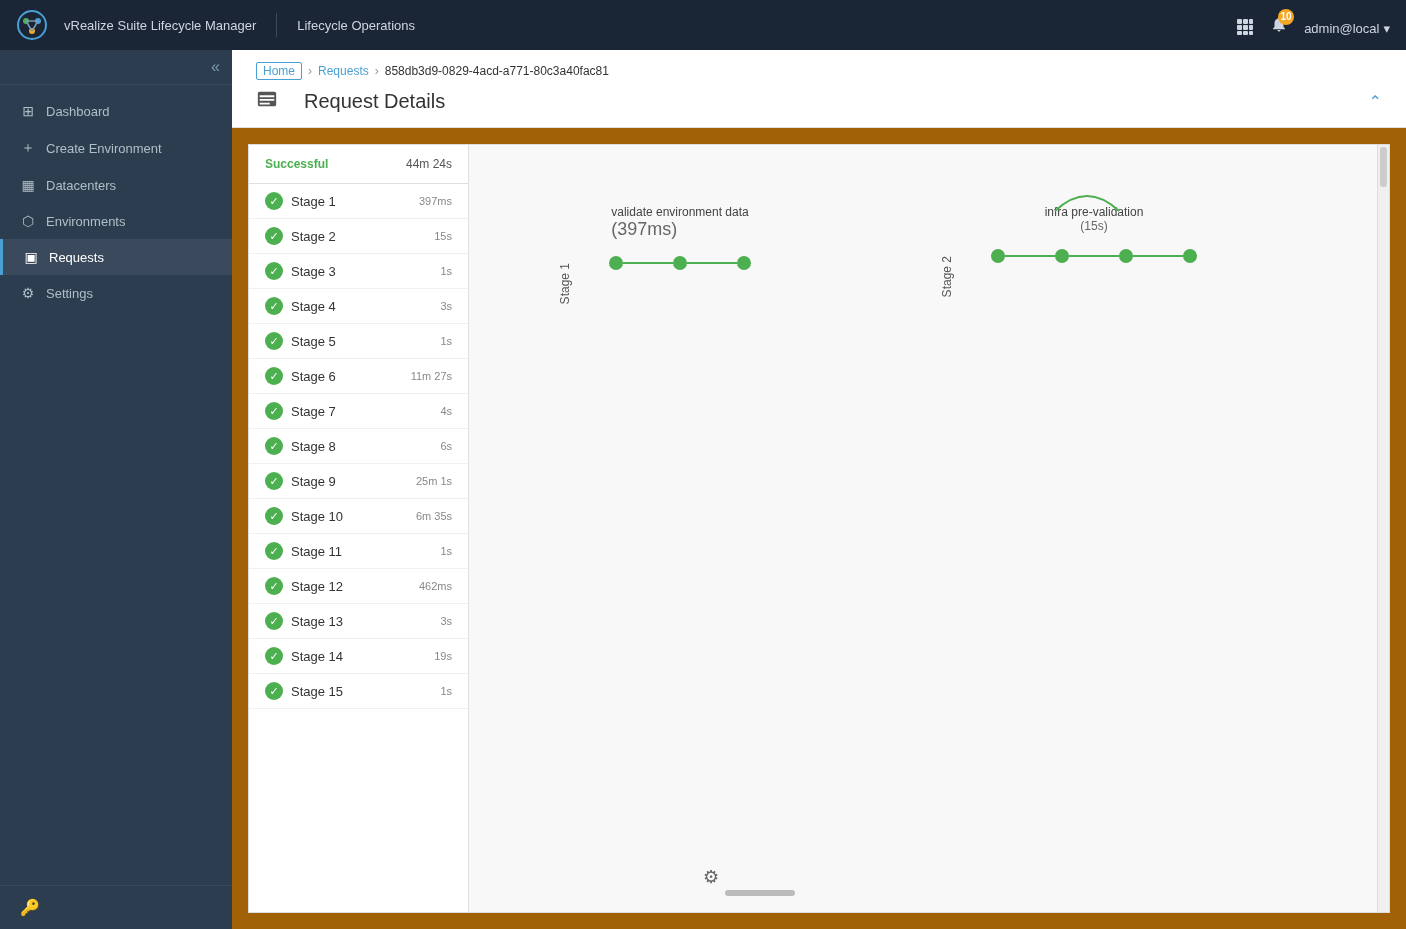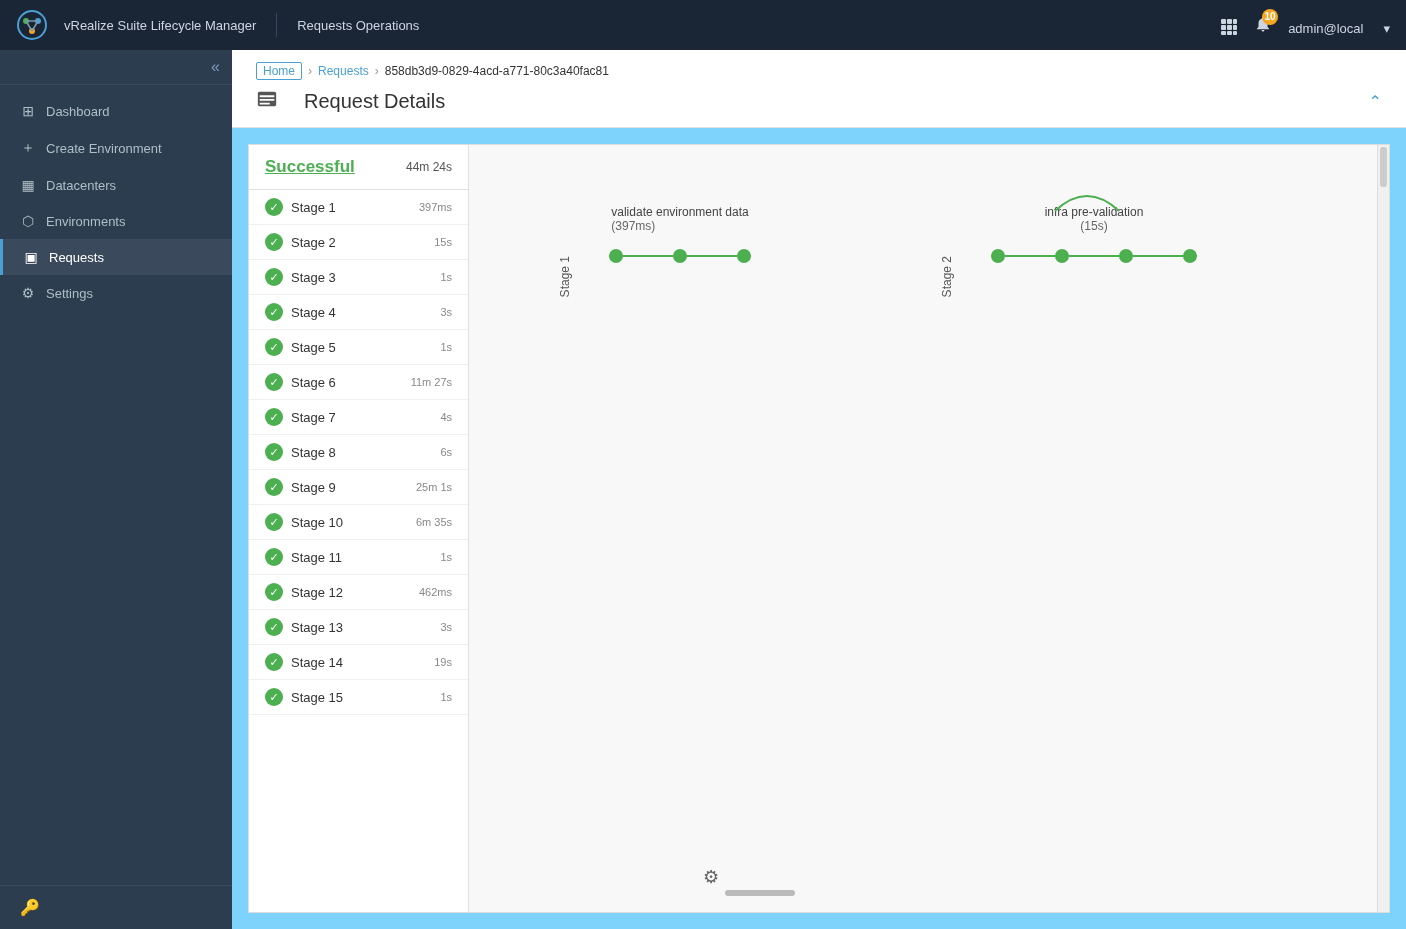--- a/index.html
+++ b/index.html
@@ -44,21 +44,21 @@
       margin-left: auto;
       display: flex;
       align-items: flex-end;
       gap: 16px;
     }
     .grid-icon, .bell-icon, .user-area {
       color: #cdd5e0;
       cursor: pointer;
       display: flex;
       align-items: center;
-      gap: 20px;
+      gap: 4px;
     }
     .bell-wrapper {
       position: relative;
     }
     .bell-badge {
       position: absolute;
       top: -6px;
       right: -6px;
       background: #f5a623;
       color: white;
@@ -135,21 +135,21 @@
       font-size: 16px;
       cursor: pointer;
     }
 
     
     .content-area {
       flex: 1;
       display: flex;
       flex-direction: column;
       overflow: hidden;
-      background: #7dd3fc;
+      background: #a16207;
     }
 
     
     .page-header {
       background: white;
       padding: 12px 24px 0 24px;
       border-bottom: 1px solid #e0e0e0;
       flex-shrink: 0;
     }
     .breadcrumb {
@@ -229,22 +229,21 @@
       display: flex;
       justify-content: space-between;
       align-items: center;
       padding: 12px 16px;
       background: white;
       border-bottom: 1px solid #e0e0e0;
     }
     .stages-header .status-text {
       color: #4caf50;
       font-weight: 600;
-      font-size: 17px;
-      text-decoration: underline;
+      font-size: 12px;
     }
     .stages-header .duration-text {
       color: #555;
       font-size: 12px;
     }
     .stages-scroll {
       overflow-y: auto;
       flex: 1;
     }
     .stage-item {
@@ -352,21 +351,21 @@
       <circle cx="10" cy="12" r="3" fill="#4caf50"></circle>
       <circle cx="22" cy="12" r="3" fill="#4a9fd4"></circle>
       <circle cx="16" cy="22" r="3" fill="#f5a623"></circle>
       <line x1="10" y1="12" x2="22" y2="12" stroke="#7a9ab0" stroke-width="1.5"></line>
       <line x1="10" y1="12" x2="16" y2="22" stroke="#7a9ab0" stroke-width="1.5"></line>
       <line x1="22" y1="12" x2="16" y2="22" stroke="#7a9ab0" stroke-width="1.5"></line>
     </svg>
     <span class="app-title">vRealize Suite Lifecycle Manager</span>
   </div>
   <div class="divider"></div>
-  <span class="section-title">Requests Operations</span>
+  <span class="section-title">Lifecycle Operations</span>
   <div class="top-nav-right">
     <div class="grid-icon">
       <svg width="18" height="18" viewBox="0 0 18 18" fill="#cdd5e0">
         <rect x="1" y="1" width="5" height="5" rx="1"></rect>
         <rect x="7" y="1" width="5" height="5" rx="1"></rect>
         <rect x="13" y="1" width="4" height="5" rx="1"></rect>
         <rect x="1" y="7" width="5" height="5" rx="1"></rect>
         <rect x="7" y="7" width="5" height="5" rx="1"></rect>
         <rect x="13" y="7" width="4" height="5" rx="1"></rect>
         <rect x="1" y="13" width="5" height="4" rx="1"></rect>
@@ -564,21 +563,21 @@
     </div>
             </div>
         </div>
 
         <div class="diagram-area">
           <div class="diagram-stage-container">
 
             <div style="position:relative; display:flex; flex-direction:column; align-items:center; margin-left:60px;">
               <div style="margin-bottom:16px;">
                 <div style="font-size:12px;color:#444;">validate environment data</div>
-                <div style="font-size:12px;color:#666;">(397ms)</div>
+                <div style="font-size:18px;color:#666;">(397ms)</div>
               </div>
               <div style="display:flex;align-items:center;position:relative;">
 
                 <span style="writing-mode:vertical-rl;transform:rotate(180deg);font-size:12px;color:#555;font-weight:500;position:absolute;left:-44px;top:50%;transform:translateX(-50%) rotate(180deg);white-space:nowrap;">Stage 1</span>
 
                 <div class="pipeline-node"></div>
                 <div class="pipeline-line"></div>
                 <div class="pipeline-node"></div>
                 <div class="pipeline-line"></div>
                 <div class="pipeline-node"></div>

